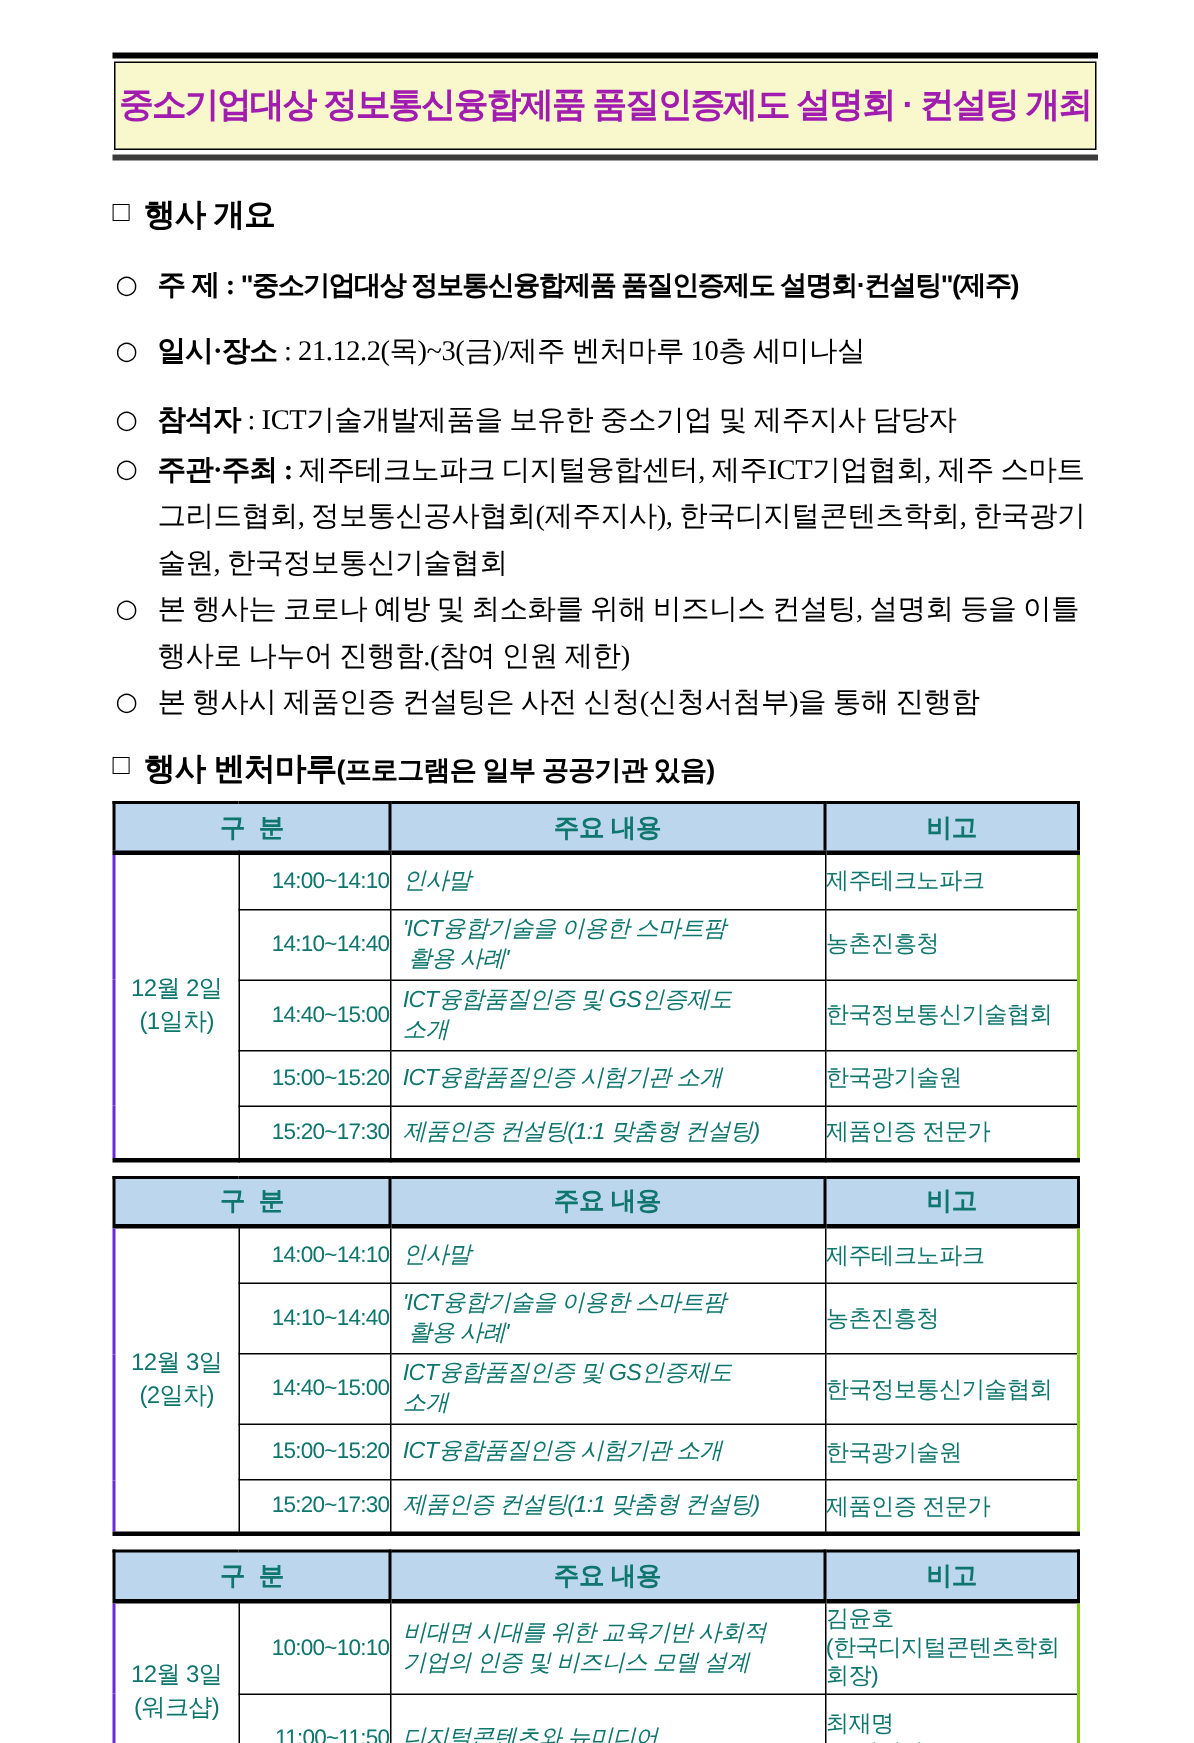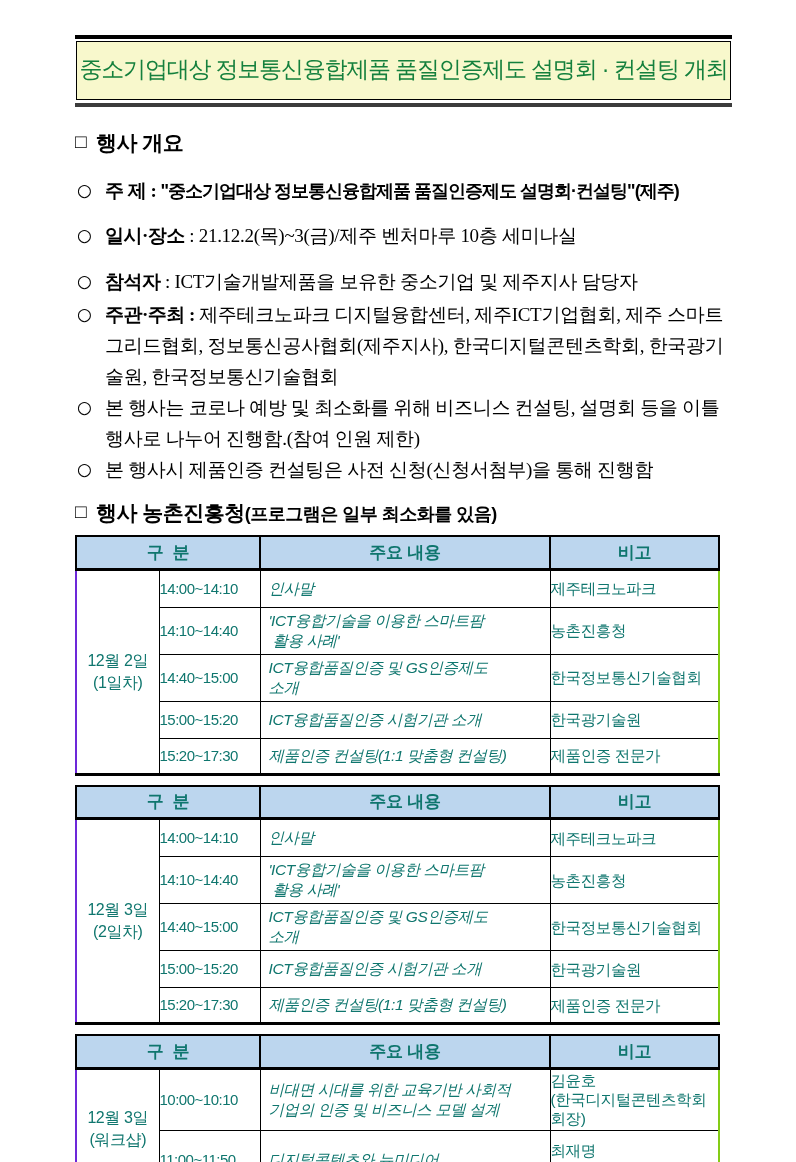--- a/index.html
+++ b/index.html
@@ -22,24 +22,24 @@
     margin-bottom: 22px;
   }
   .banner-box {
     background: #f8f8cc;
     border: 1px solid #000;
     text-align: center;
     padding: 12px 2px 14px 2px;
   }
   .banner-title {
     font-family: "Liberation Sans", "DejaVu Sans", sans-serif;
-    font-weight: normal;
+    font-weight: bold;
     font-size: 23px;
     letter-spacing: -1.2px;
-    color: #15803d;
+    color: #a21caf;
     white-space: nowrap;
     margin-top: 45px;
   }
   
   .section-head {
     font-family: "Liberation Sans", "DejaVu Sans", sans-serif;
     font-weight: bold;
     font-size: 21px;
     letter-spacing: -0.5px;
     display: flex;
@@ -110,21 +110,21 @@
     white-space: pre-line;
     line-height: 20px;
   }
   .sched td.date {
     text-align: center;
     font-size: 16px;
     line-height: 22px;
     border-left: 2px solid #6d28d9;
   }
   .sched td.time {
-    text-align: left;
+    text-align: right;
     font-size: 15px;
     letter-spacing: -0.5px;
     font-family: "Liberation Sans", sans-serif;
   }
   .sched td.content { text-align: left; padding: 3px 4px 3px 8px; font-style: italic; }
   .sched td.remark  { text-align: left; border-right: 2px solid #84cc16; line-height: 19px; }
   .sched tr.h38 { height: 38px; }
   .sched tr.h44 { height: 44px; }
   .sched tr.h42 { height: 42px; }
   .sched tr.h37 { height: 37px; }
@@ -179,21 +179,21 @@
 
     <div class="bullet">
       <span class="circle">○</span>
       <span class="b-body"><span>본 행사시 제품인증 컨설팅은 사전 신청(신청서첨부)을 통해 진행함</span></span>
     </div>
 
   </div>
 
   <div class="section-head sched-head">
     <span class="sq-marker">□</span>
-    <span><span>행사 농촌진흥청</span><span class="section-note">(프로그램은 일부 최소화를 있음)</span></span>
+    <span><span>행사 벤처마루</span><span class="section-note">(프로그램은 일부 공공기관 있음)</span></span>
   </div>
 
   <table class="sched">
     <colgroup>
         <col class="c-date">
         <col class="c-time">
         <col class="c-content">
         <col class="c-remark">
       </colgroup>
     <thead>

